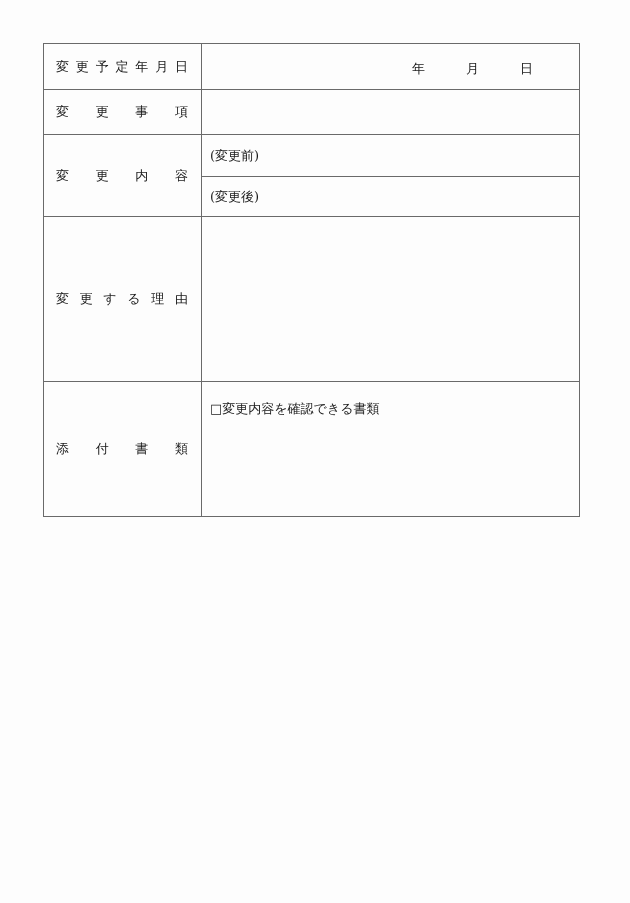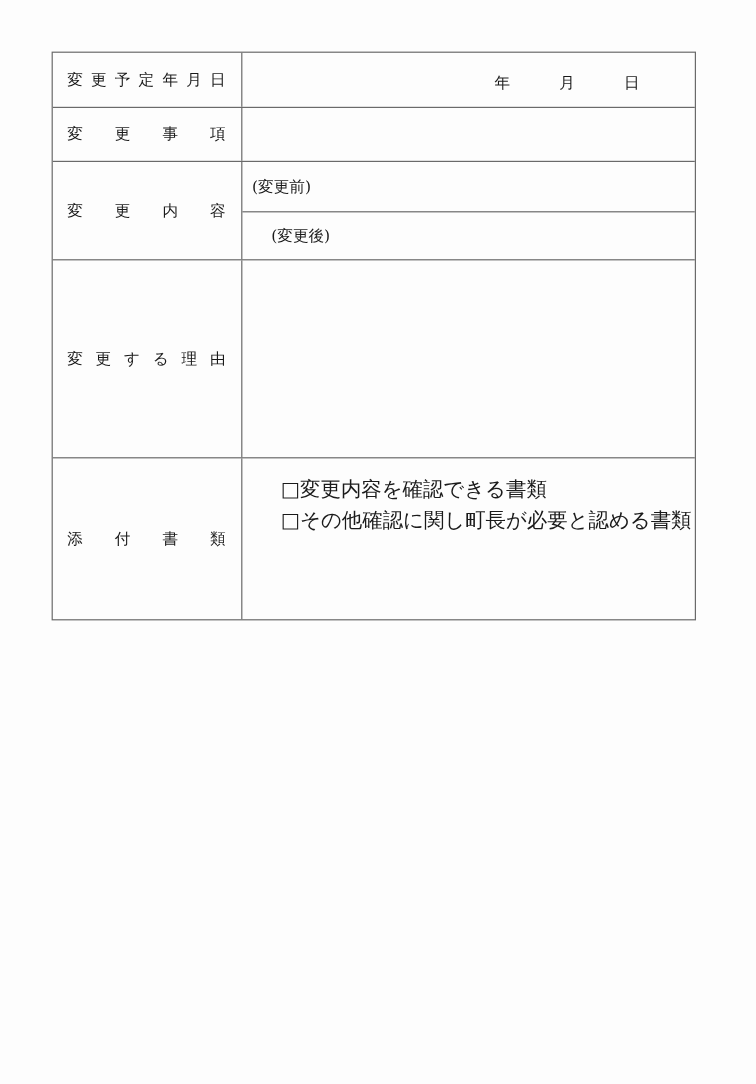--- a/index.html
+++ b/index.html
@@ -69,23 +69,22 @@
     padding-left: 8px;
     display: flex;
     align-items: center;
   }
   .sub.last { border-bottom: none; }
   .attach {
     position: absolute;
     left: 8px;
     right: 2px;
     top: 16px;
-    font-size: 17px;
+    font-size: 13px;
     line-height: 21px;
-    margin-left: 24px;
   }
   .attach .item { margin-bottom: 5px; }
   .attach .item.l2 { line-height: 21px; }
 </style>
 </head>
 <body>
 
 <div class="form">
 
   <div class="row date-row" style="top:0;height:46px;">
@@ -119,21 +118,21 @@
     <div class="label spread">
       <span class="ch">変</span>
       <span class="ch">更</span>
       <span class="ch">内</span>
       <span class="ch">容</span>
     </div>
     <div class="value">
       <div class="sub" style="top:0;height:42px;">
         <span>(変更前)</span>
       </div>
-      <div class="sub last" style="top:42px;height:40px;margin-left:16px;">
+      <div class="sub last" style="top:42px;height:40px;">
         <span>(変更後)</span>
       </div>
     </div>
   </div>
 
   <div class="row" style="top:173px;height:165px;">
     <div class="label spread">
       <span class="ch">変</span>
       <span class="ch">更</span>
       <span class="ch">す</span>
@@ -149,20 +148,17 @@
       <span class="ch">添</span>
       <span class="ch">付</span>
       <span class="ch">書</span>
       <span class="ch">類</span>
     </div>
     <div class="value">
       <div class="attach">
         <div class="item">
           <span>□</span><span>変更内容を確認できる書類</span>
         </div>
-        <div class="item">
-          <span>□</span><span>その他確認に関し町長が必要と認める書類</span>
-        </div>
       </div>
     </div>
   </div>
 
 </div>
 
 </body></html>

